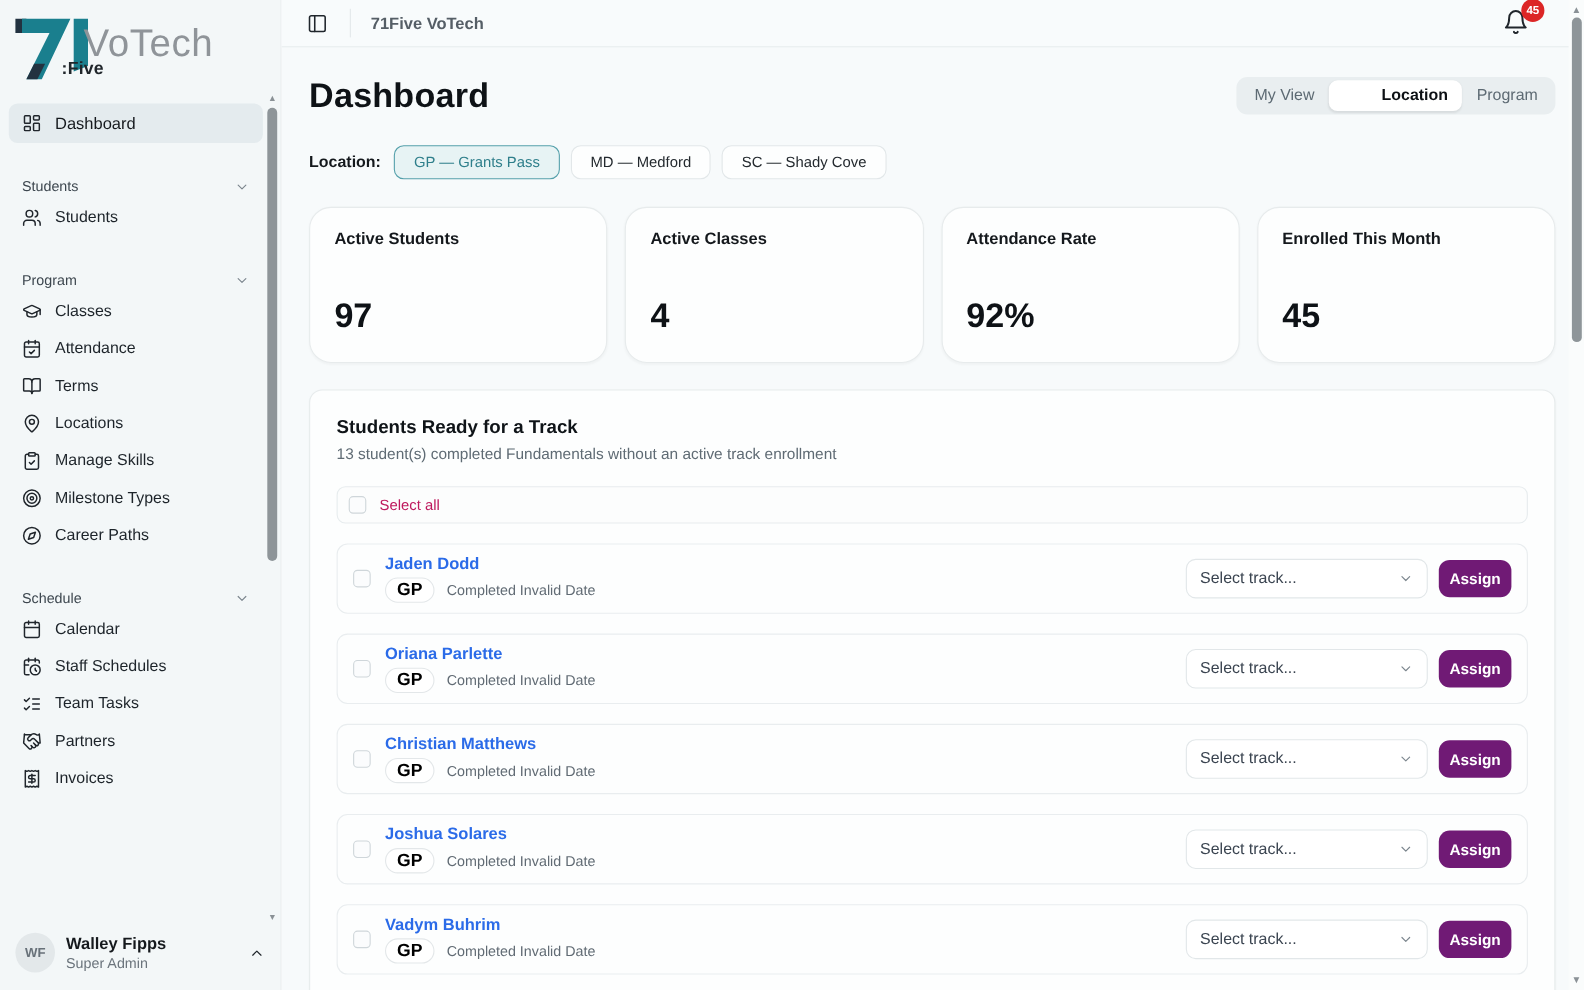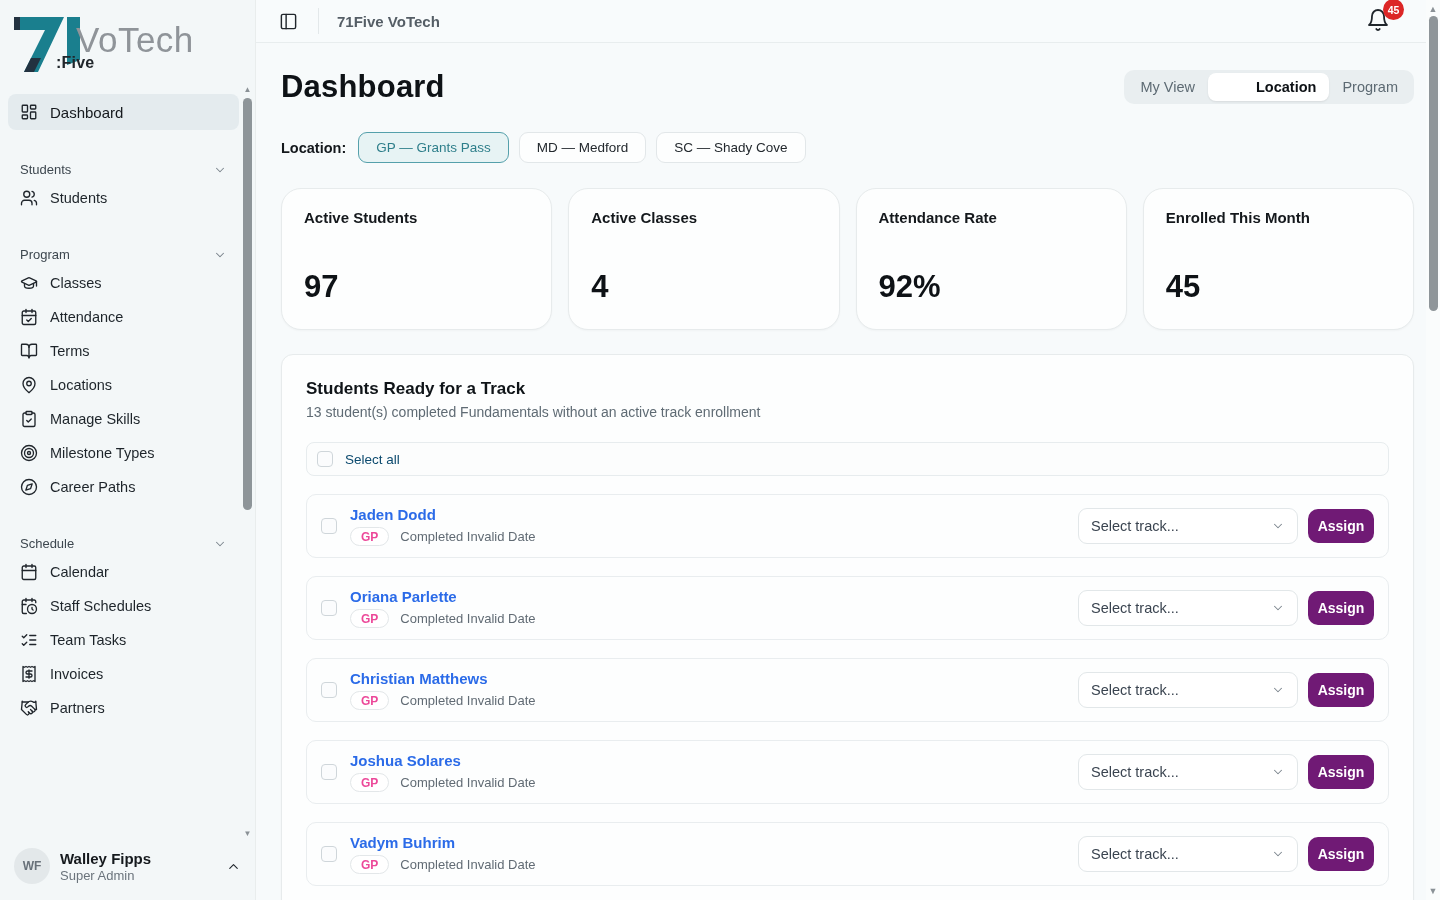--- a/index.html
+++ b/index.html
@@ -53,26 +53,26 @@
   .stats-row { display:grid; grid-template-columns:repeat(4,1fr); gap:16px; margin-top:25px; }
   .stat-card { background:#fdfefe; border:1px solid #e7ebec; border-radius:20px; height:142px; padding:20px 22px; display:flex; flex-direction:column; justify-content:space-between; box-shadow:0 1px 2px rgba(16,24,40,.03); }
   .stat-title { font-size:15px; font-weight:600; color:#14181c; }
   .stat-value { font-size:31px; font-weight:800; color:#0e1216; margin-bottom:4px; }
 
   .track-card { background:#fdfefe; border:1px solid #e7ebec; border-radius:12px; margin-top:24px; padding:24px; height:600px; box-shadow:0 1px 2px rgba(16,24,40,.03); }
   .track-title { font-size:17px; font-weight:700; color:#0f1418; }
   .track-subtitle { font-size:14px; color:#5f6b74; margin-top:5px; }
   .select-all-bar { margin-top:22px; height:34px; border:1px solid #e7ecee; border-radius:8px; background:#fcfdfd; display:flex; align-items:center; gap:12px; padding:0 10px; }
   .checkbox { width:16px; height:16px; border:1.5px solid #cfd6da; border-radius:4px; background:#fbfcfd; flex:none; }
-  .select-all-label { font-size:13.5px; color:#0c4a6e; }
+  .select-all-label { font-size:13.5px; color:#be185d; }
   .student-row { margin-top:18px; height:64px; border:1px solid #e9edef; border-radius:10px; background:#fdfefe; display:flex; align-items:center; padding:0 14px; }
   .student-info { margin-left:13px; }
   .student-name { font-size:15px; font-weight:600; color:#2b6be8; }
   .student-meta { display:flex; align-items:center; gap:11px; margin-top:4px; }
-  .loc-pill { border:1px solid #e3e7e9; border-radius:999px; padding:1.5px 10px; font-size:12px; font-weight:700; color:#ec4899; background:#fff; }
+  .loc-pill { border:1px solid #e3e7e9; border-radius:999px; padding:1.5px 10px; font-size:16px; font-weight:700; color:#000000; background:#fff; }
   .student-status { font-size:13px; color:#616b74; }
   .row-actions { margin-left:auto; display:flex; align-items:center; gap:10px; }
   .track-select { width:220px; height:36px; border:1px solid #e2e7e9; border-radius:9px; background:#fff; display:flex; align-items:center; justify-content:space-between; padding:0 12px; font-size:14.5px; color:#3a4450; }
   .assign-btn { width:66px; height:34px; border:none; border-radius:10px; background:#701a75; color:#fff; font-size:14px; font-weight:700; display:flex; align-items:center; justify-content:center; font-family:inherit; }
 
   
   .main-scroll { position:absolute; right:0; top:0; bottom:0; width:14px; background:#fafcfc; }
   .ms-arrow { position:absolute; left:0; width:14px; height:14px; font-size:9px; color:#8a9196; text-align:center; line-height:14px; }
   .ms-thumb { position:absolute; left:2.5px; width:9px; border-radius:5px; background:#8e9599; }
 
@@ -217,35 +217,35 @@
             <path d="m3 7 2 2 4-4"></path>
             <path d="M13 6h8"></path>
             <path d="M13 12h8"></path>
             <path d="M13 18h8"></path>
           </svg>
         <span>Team Tasks</span>
       </div>
 
       <div class="nav-item">
         <svg class="ic" width="18" height="18" viewBox="0 0 24 24">
-            <path d="M4 2v20l2-1 2 1 2-1 2 1 2-1 2 1 2-1 2 1V2l-2 1-2-1-2 1-2-1-2 1-2-1-2 1Z"></path>
-            <path d="M16 8h-6a2 2 0 1 0 0 4h4a2 2 0 1 1 0 4H8"></path>
-            <path d="M12 17.5v-11"></path>
-          </svg>
-        <span>Invoices</span>
-      </div>
-      <div class="nav-item">
-        <svg class="ic" width="18" height="18" viewBox="0 0 24 24">
             <path d="m11 17 2 2a1 1 0 1 0 3-3"></path>
             <path d="m14 14 2.5 2.5a1 1 0 1 0 3-3l-3.88-3.88a3 3 0 0 0-4.24 0l-.88.88a1 1 0 1 1-3-3l2.81-2.81a5.79 5.79 0 0 1 7.06-.87l.47.28a2 2 0 0 0 1.42.25L21 4"></path>
             <path d="m21 3 1 11h-2"></path>
             <path d="M3 3 2 14l6.5 6.5a1 1 0 1 0 3-3"></path>
             <path d="M3 4h8"></path>
           </svg>
         <span>Partners</span>
+      </div>
+      <div class="nav-item">
+        <svg class="ic" width="18" height="18" viewBox="0 0 24 24">
+            <path d="M4 2v20l2-1 2 1 2-1 2 1 2-1 2 1 2-1 2 1V2l-2 1-2-1-2 1-2-1-2 1-2-1-2 1Z"></path>
+            <path d="M16 8h-6a2 2 0 1 0 0 4h4a2 2 0 1 1 0 4H8"></path>
+            <path d="M12 17.5v-11"></path>
+          </svg>
+        <span>Invoices</span>
       </div>
     </nav>
 
     <div class="sb-scroll">
       <div class="sb-arrow" style="top:0;">▲</div>
       <div class="sb-thumb" style="top:14px; height:412px;"></div>
       <div class="sb-arrow" style="bottom:0;">▼</div>
     </div>
 
     <div class="user-footer">

